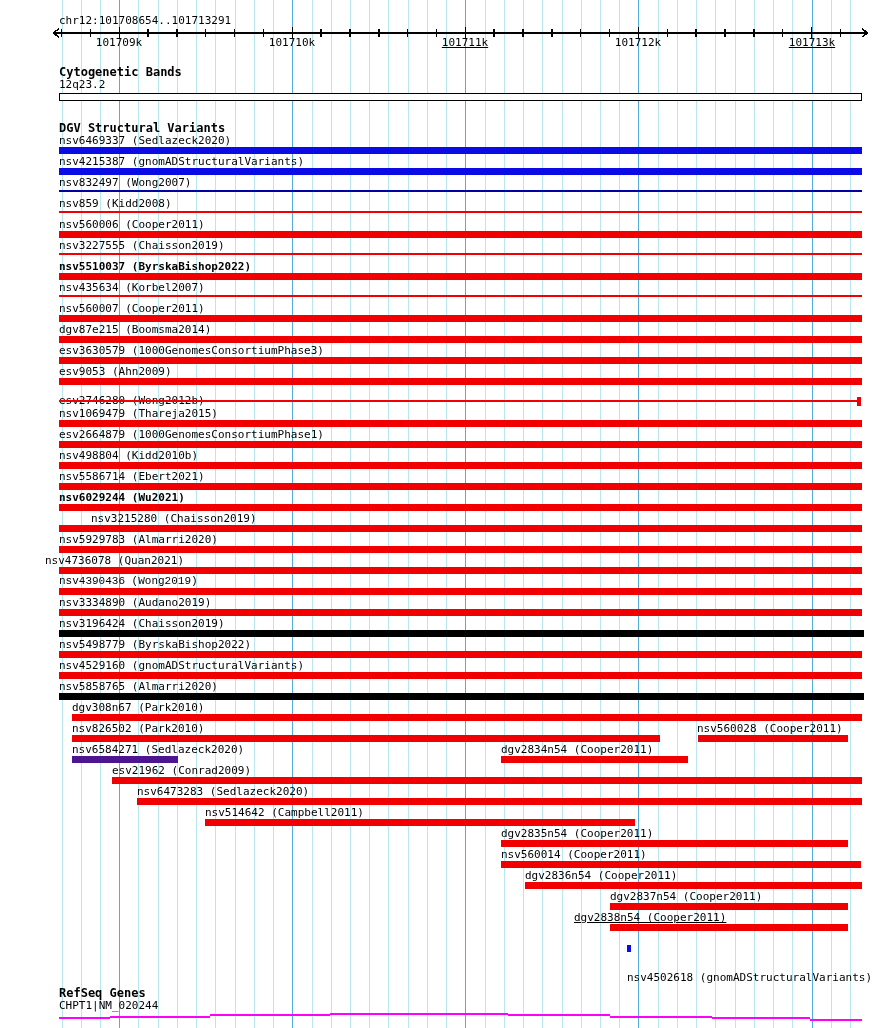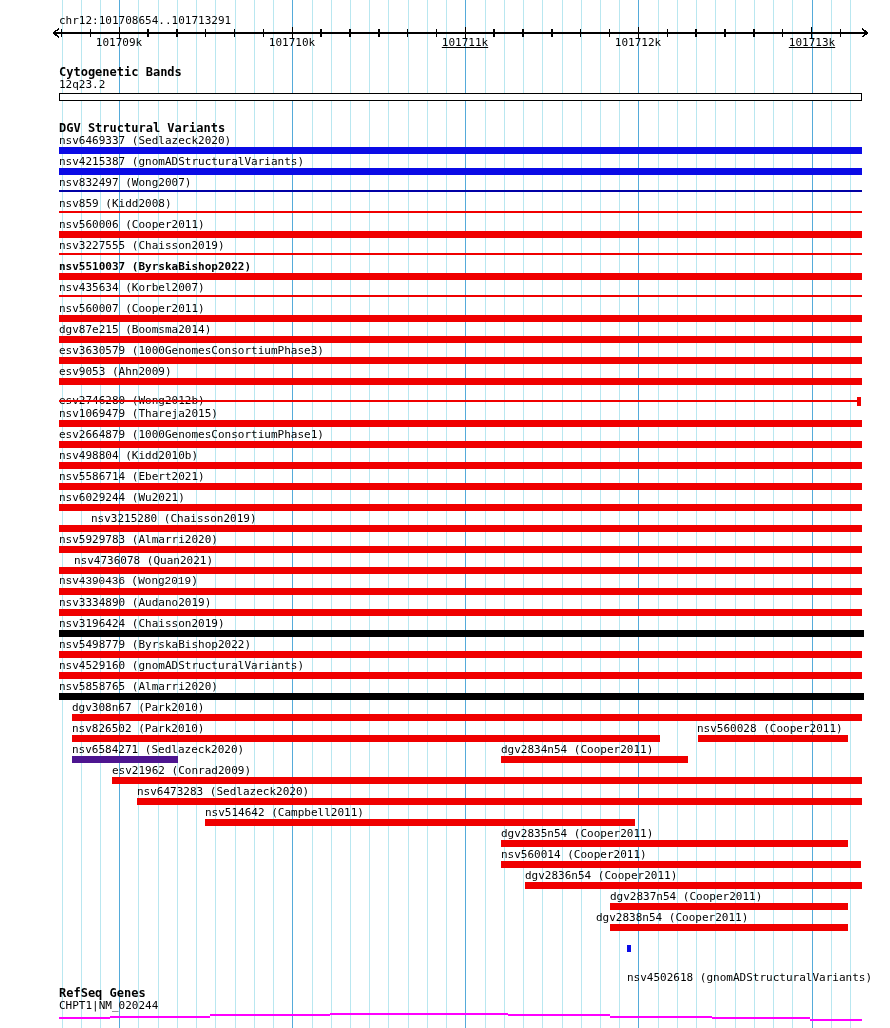--- a/index.html
+++ b/index.html
@@ -142,27 +142,27 @@
       <div class="bar" style="background: rgb(240, 0, 0); left: 857px; top: 397px; width: 4px; height: 9px;"></div>
       <div class="bar" style="background: rgb(240, 0, 0); left: 59px; top: 400px; width: 799px; height: 2px;"></div>
       <div class="flabel" style="left: 59px; top: 408px;">nsv1069479 (Thareja2015)</div>
       <div class="bar" style="background: rgb(240, 0, 0); left: 59px; top: 420px; width: 803px; height: 7px;"></div>
       <div class="flabel" style="left: 59px; top: 429px;">esv2664879 (1000GenomesConsortiumPhase1)</div>
       <div class="bar" style="background: rgb(240, 0, 0); left: 59px; top: 441px; width: 803px; height: 7px;"></div>
       <div class="flabel" style="left: 59px; top: 450px;">nsv498804 (Kidd2010b)</div>
       <div class="bar" style="background: rgb(240, 0, 0); left: 59px; top: 462px; width: 803px; height: 7px;"></div>
       <div class="flabel" style="left: 59px; top: 471px;">nsv5586714 (Ebert2021)</div>
       <div class="bar" style="background: rgb(240, 0, 0); left: 59px; top: 483px; width: 803px; height: 7px;"></div>
-      <div class="flabel" style="left: 59px; top: 492px;">nsv6029244 (Wu2021)</div>
+      <div class="flabel" style="left: 59px; top: 492px; font-weight: bold;">nsv6029244 (Wu2021)</div>
       <div class="bar" style="background: rgb(240, 0, 0); left: 59px; top: 504px; width: 803px; height: 7px;"></div>
       <div class="flabel" style="left: 59px; top: 513px; margin-left: 32px;">nsv3215280 (Chaisson2019)</div>
       <div class="bar" style="background: rgb(240, 0, 0); left: 59px; top: 525px; width: 803px; height: 7px;"></div>
       <div class="flabel" style="left: 59px; top: 534px;">nsv5929783 (Almarri2020)</div>
       <div class="bar" style="background: rgb(240, 0, 0); left: 59px; top: 546px; width: 803px; height: 7px;"></div>
-      <div class="flabel" style="left: 74px; top: 555px;">nsv4736078 (Quan2021)</div>
+      <div class="flabel" style="left: 45px; top: 555px;">nsv4736078 (Quan2021)</div>
       <div class="bar" style="background: rgb(240, 0, 0); left: 59px; top: 567px; width: 803px; height: 7px;"></div>
       <div class="flabel" style="left: 59px; top: 576px; font-family: Liberation Mono, monospace;">nsv4390436 (Wong2019)</div>
       <div class="bar" style="background: rgb(240, 0, 0); left: 59px; top: 588px; width: 803px; height: 7px;"></div>
       <div class="flabel" style="left: 59px; top: 597px;">nsv3334890 (Audano2019)</div>
       <div class="bar" style="background: rgb(240, 0, 0); left: 59px; top: 609px; width: 803px; height: 7px;"></div>
       <div class="flabel" style="left: 59px; top: 618px;">nsv3196424 (Chaisson2019)</div>
       <div class="bar" style="background: rgb(0, 0, 0); left: 59px; top: 630px; width: 805px; height: 7px;"></div>
       <div class="flabel" style="left: 59px; top: 639px;">nsv5498779 (ByrskaBishop2022)</div>
       <div class="bar" style="background: rgb(240, 0, 0); left: 59px; top: 651px; width: 803px; height: 7px;"></div>
       <div class="flabel" style="left: 59px; top: 660px;">nsv4529160 (gnomADStructuralVariants)</div>
@@ -186,21 +186,21 @@
       <div class="flabel" style="left: 205px; top: 807px;">nsv514642 (Campbell2011)</div>
       <div class="bar" style="background: rgb(240, 0, 0); left: 205px; top: 819px; width: 430px; height: 7px;"></div>
       <div class="flabel" style="left: 501px; top: 828px;">dgv2835n54 (Cooper2011)</div>
       <div class="bar" style="background: rgb(240, 0, 0); left: 501px; top: 840px; width: 347px; height: 7px;"></div>
       <div class="flabel" style="left: 501px; top: 849px;">nsv560014 (Cooper2011)</div>
       <div class="bar" style="background: rgb(240, 0, 0); left: 501px; top: 861px; width: 360px; height: 7px;"></div>
       <div class="flabel" style="left: 525px; top: 870px;">dgv2836n54 (Cooper2011)</div>
       <div class="bar" style="background: rgb(240, 0, 0); left: 525px; top: 882px; width: 337px; height: 7px;"></div>
       <div class="flabel" style="left: 610px; top: 891px;">dgv2837n54 (Cooper2011)</div>
       <div class="bar" style="background: rgb(240, 0, 0); left: 610px; top: 903px; width: 238px; height: 7px;"></div>
-      <div class="flabel" style="left: 596px; top: 912px;">dgv2838n54 (Cooper2011)</div>
+      <div class="flabel" style="left: 574px; top: 912px; text-decoration: underline;">dgv2838n54 (Cooper2011)</div>
       <div class="bar" style="background: rgb(240, 0, 0); left: 610px; top: 924px; width: 238px; height: 7px;"></div>
       <div class="flabel" style="left: 627px; top: 933px; margin-top: 39px;">nsv4502618 (gnomADStructuralVariants)</div>
       <div class="bar" style="background: rgb(11, 11, 230); left: 627px; top: 945px; width: 4px; height: 7px;"></div>
     </div>
 
   <div class="hdr" style="left:59px;top:987px">RefSeq Genes</div>
   <div class="flabel" style="left:59px;top:1000px">CHPT1|NM_020244</div>
   <div id="gene-line">
       <div class="bar" style="left: 59px; top: 1017px; width: 51px; height: 2px; background: rgb(255, 0, 255);"></div>
       <div class="bar" style="left: 110px; top: 1016px; width: 100px; height: 2px; background: rgb(255, 0, 255);"></div>

